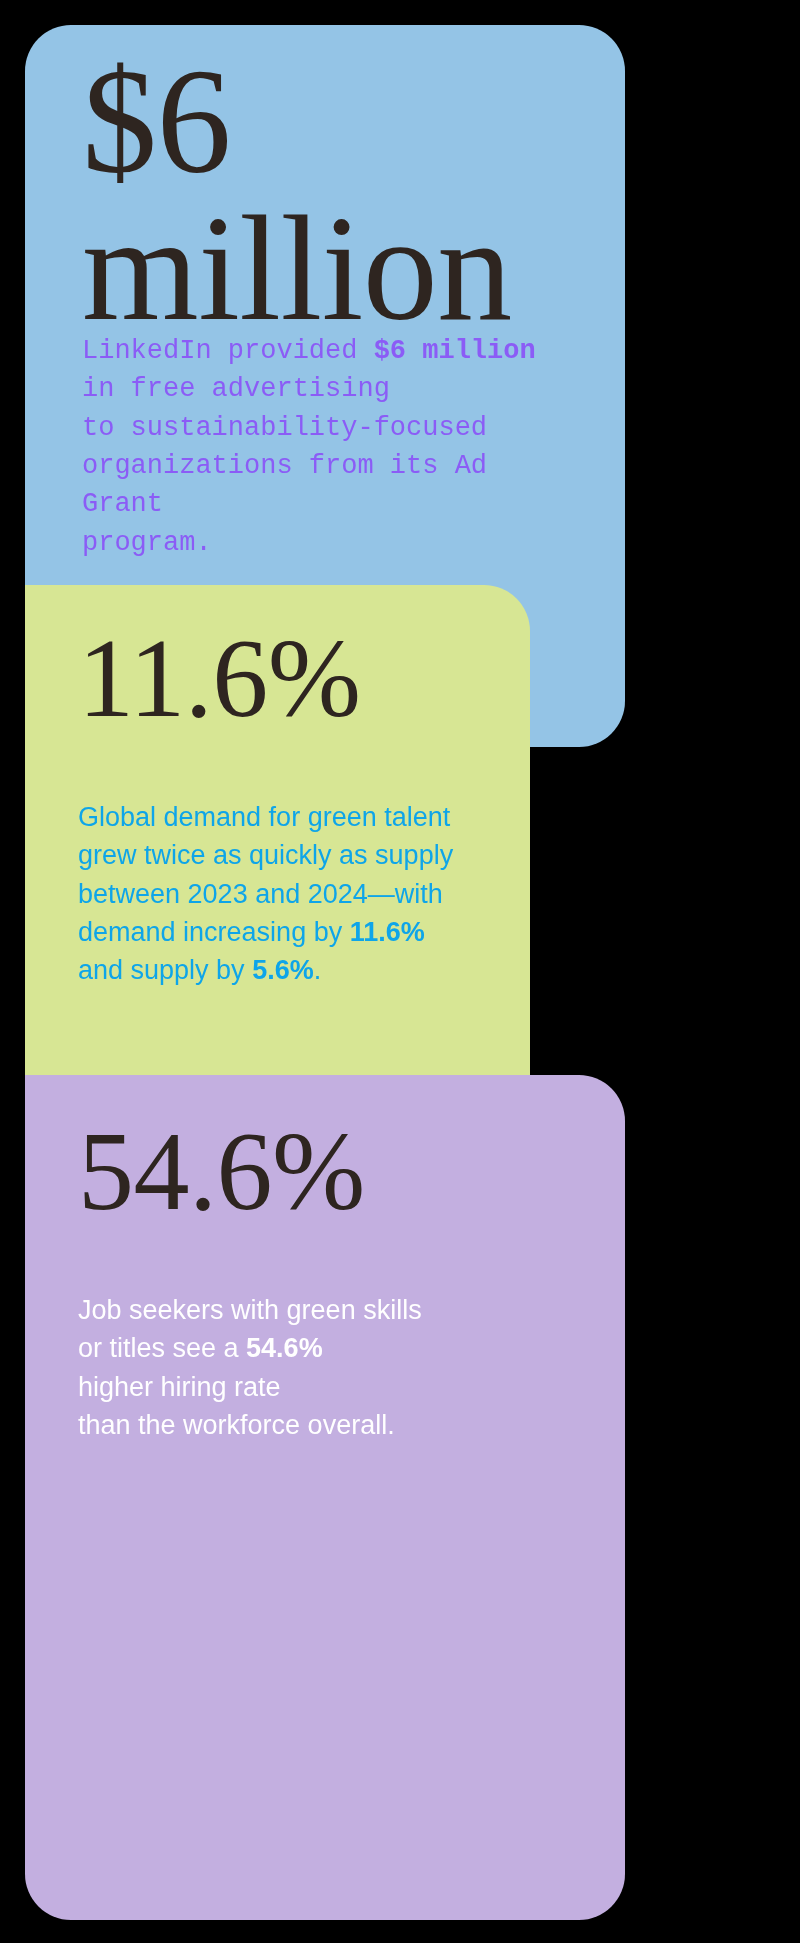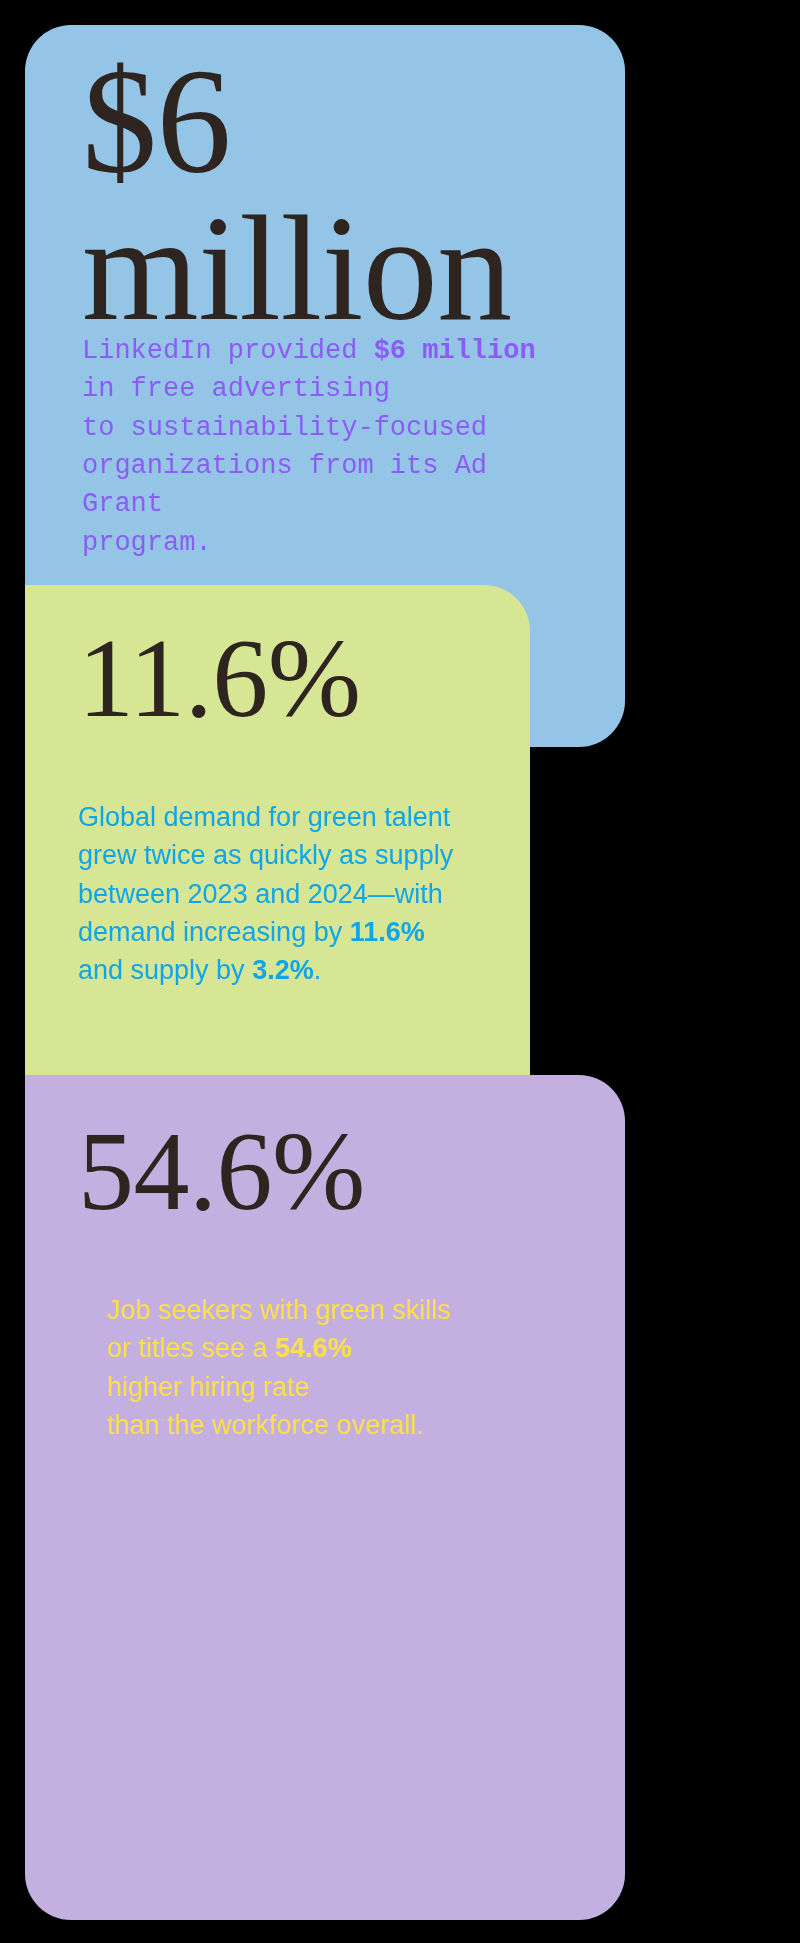--- a/index.html
+++ b/index.html
@@ -147,24 +147,24 @@
 program.</span></div>
 
   <div class="card card-green" style="background: rgb(215, 230, 148);"></div>
 
   <div class="headline headline-green" style="color: rgb(46, 37, 32);">11.6%</div>
 
   <div class="body-copy body-green" style="color: #0ea5e9;"><span>Global demand for green talent
 grew twice as quickly as supply
 between 2023 and 2024—with
 demand increasing by </span><b>11.6%</b><span>
-and supply by </span><b>3.2%</b><span>.</span></div>
+and supply by </span><b>5.6%</b><span>.</span></div>
 
   <div class="card card-purple" style="background: rgb(195, 175, 224);"></div>
 
   <div class="headline headline-purple" style="color: rgb(46, 37, 32);">54.6%</div>
 
-  <div class="body-copy body-purple" style="color: #fde047; margin-left: 29px;"><span>Job seekers with green skills
+  <div class="body-copy body-purple" style="color: #ffffff;"><span>Job seekers with green skills
 or titles see a </span><b>54.6%</b><span>
 higher hiring rate
 than the workforce overall.</span></div>
 
 </div>
 
 </body></html>

